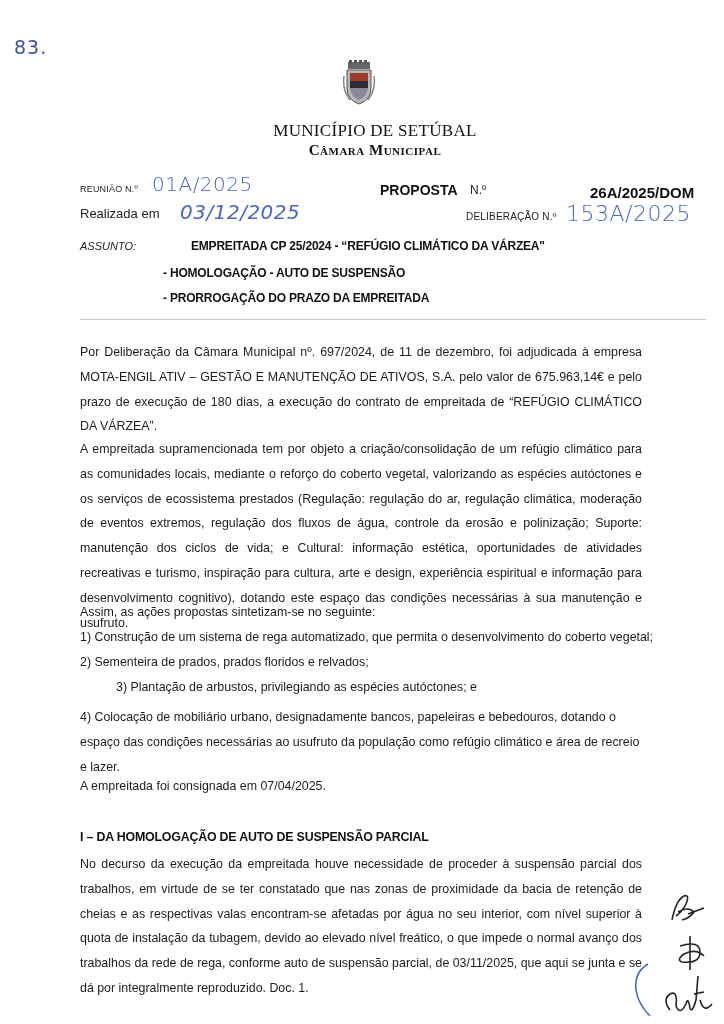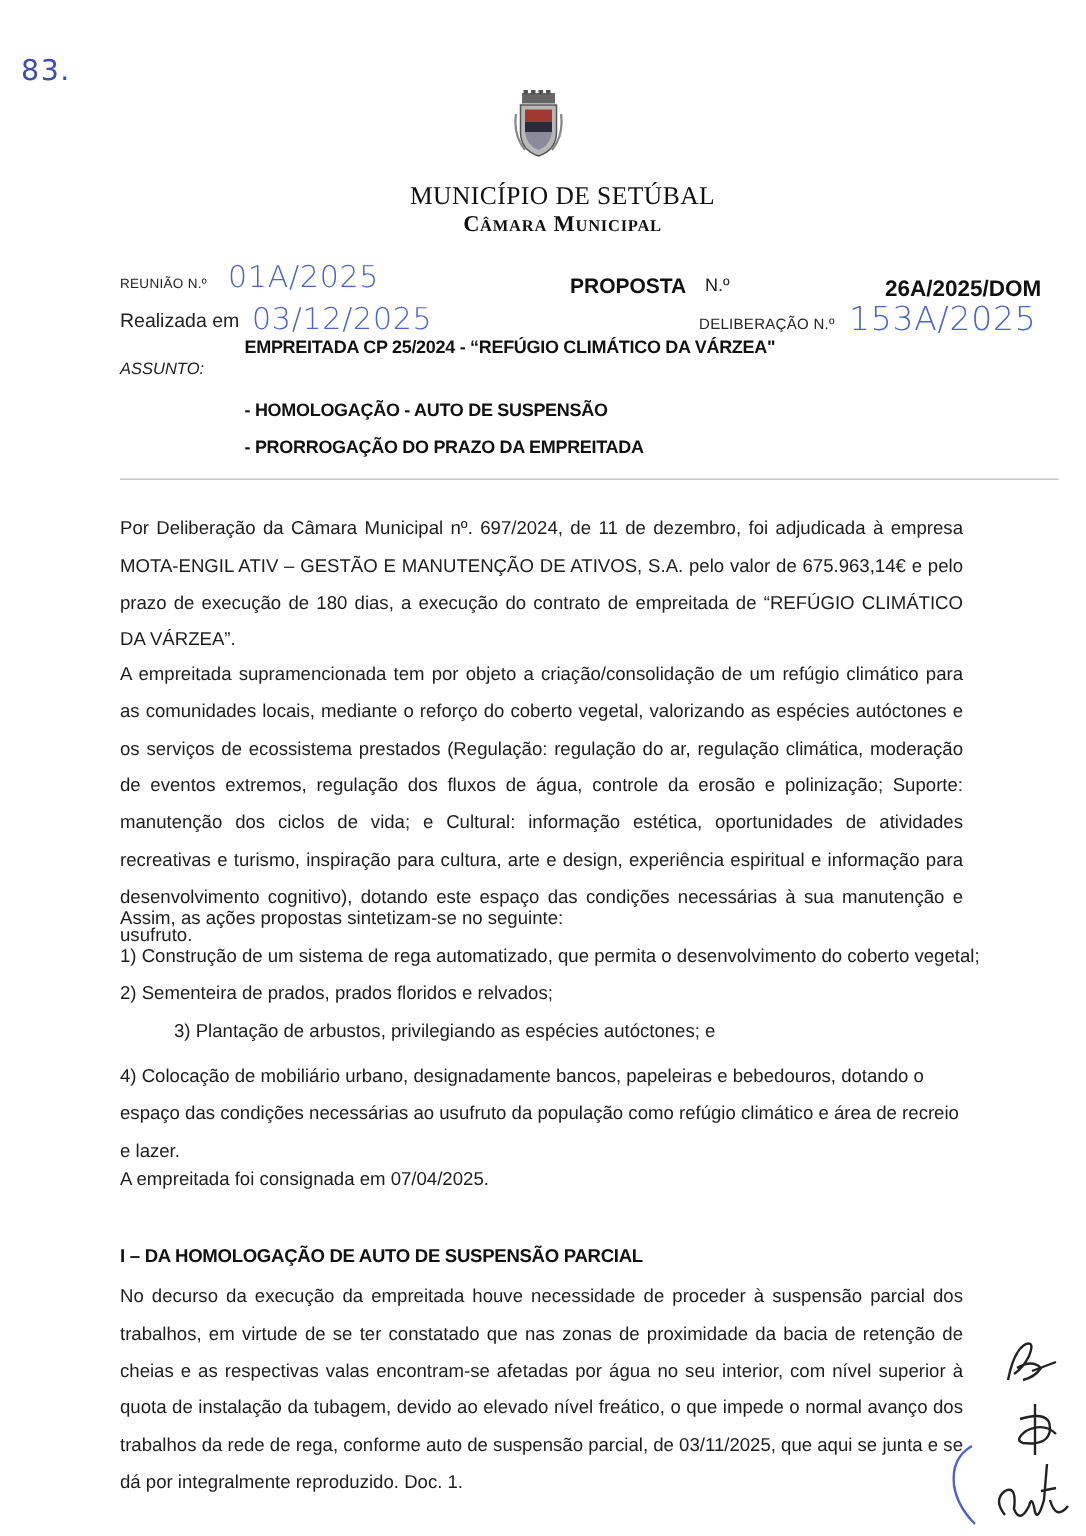--- a/index.html
+++ b/index.html
@@ -45,27 +45,27 @@
 <div class="camara">Câmara Municipal</div>
 
 <div class="lbl-small" style="left:80px; top:184px;">REUNIÃO N.º</div>
 <div class="hand" style="left:152px; top:172px;">01A/2025</div>
 
 <div class="proposta-lbl">PROPOSTA</div>
 <div class="proposta-n">N.º</div>
 <div class="proposta-val">26A/2025/DOM</div>
 
 <div class="realizada">Realizada em</div>
-<div class="hand" style="left:168px; top:200px;">03/12/2025</div>
+<div class="hand" style="left:180px; top:200px;font-style:italic;">03/12/2025</div>
 
 <div class="lbl-small" style="left:466px; top:211px; font-size:10px;">DELIBERAÇÃO N.º</div>
 <div class="hand" style="left:566px; top:201px; font-size:22px;">153A/2025</div>
 
 <div class="assunto-lbl">ASSUNTO:</div>
-<div class="assunto-line" style="top:224px;">EMPREITADA CP 25/2024 - “REFÚGIO CLIMÁTICO DA VÁRZEA"</div>
+<div class="assunto-line" style="top:239px;margin-left:28px;">EMPREITADA CP 25/2024 - “REFÚGIO CLIMÁTICO DA VÁRZEA"</div>
 <div class="assunto-line" style="top:266px;">- HOMOLOGAÇÃO - AUTO DE SUSPENSÃO</div>
 <div class="assunto-line" style="top:291px;">- PRORROGAÇÃO DO PRAZO DA EMPREITADA</div>
 
 <div class="rule"></div>
 
 <div class="para" style="top:340px;">Por Deliberação da Câmara Municipal nº. 697/2024, de 11 de dezembro, foi adjudicada à empresa MOTA-ENGIL ATIV – GESTÃO E MANUTENÇÃO DE ATIVOS, S.A. pelo valor de 675.963,14€ e pelo prazo de execução de 180 dias, a execução do contrato de empreitada de “REFÚGIO CLIMÁTICO DA VÁRZEA”.</div>
 
 <div class="para" style="top:437px;">A empreitada supramencionada tem por objeto a criação/consolidação de um refúgio climático para as comunidades locais, mediante o reforço do coberto vegetal, valorizando as espécies autóctones e os serviços de ecossistema prestados (Regulação: regulação do ar, regulação climática, moderação de eventos extremos, regulação dos fluxos de água, controle da erosão e polinização; Suporte: manutenção dos ciclos de vida; e Cultural: informação estética, oportunidades de atividades recreativas e turismo, inspiração para cultura, arte e design, experiência espiritual e informação para desenvolvimento cognitivo), dotando este espaço das condições necessárias à sua manutenção e usufruto.</div>
 
 <div class="line" style="top:605px;">Assim, as ações propostas sintetizam-se no seguinte:</div>

